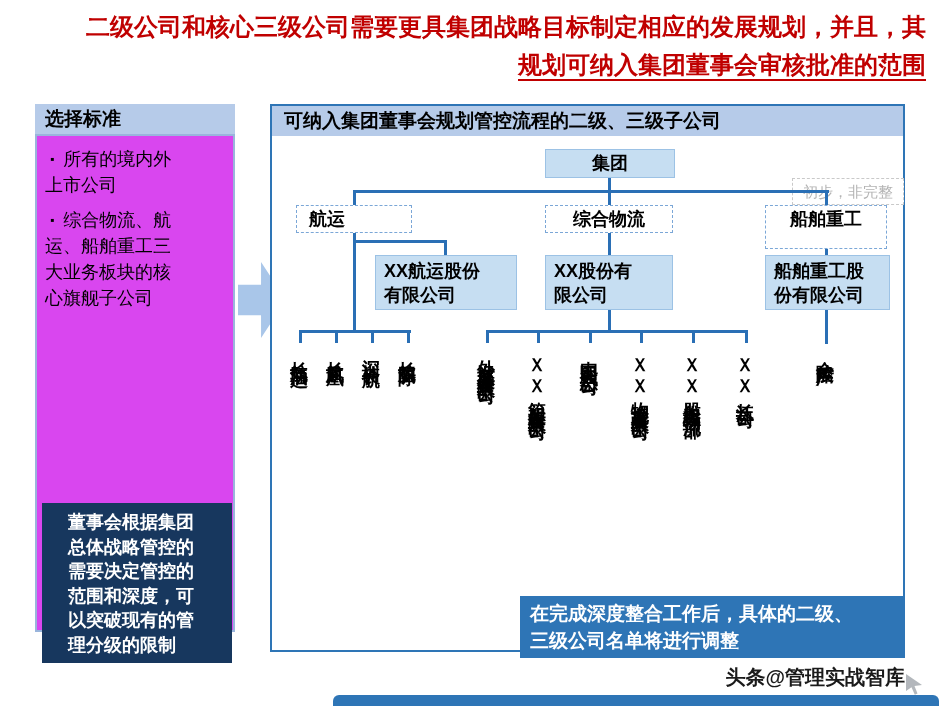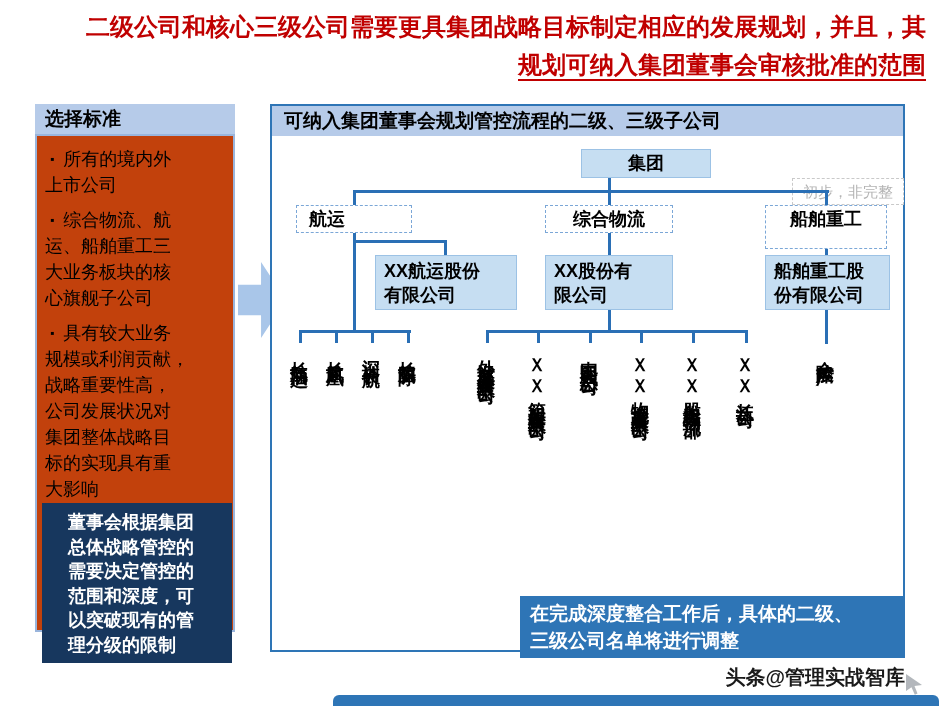--- a/index.html
+++ b/index.html
@@ -5,21 +5,21 @@
   * { margin:0; padding:0; box-sizing:border-box; }
   body { font-family:"Liberation Sans","DejaVu Sans",sans-serif; background:#e8e8e8; }
   .slide { position:relative; width:941px; height:706px; background:#ffffff; overflow:hidden; margin:0 auto; }
 
   
   .title { position:absolute; left:14px; top:8px; width:912px; color:#c00000; font-weight:bold; font-size:24px; line-height:38px;text-align:right; }
   .title .u { text-decoration:underline; text-decoration-thickness:2px; text-underline-offset:6px; }
 
   
   .lp-header { position:absolute; left:35px; top:104px; width:200px; height:30px; background:#b6cbe9; font-size:19px; font-weight:bold; line-height:30px; padding-left:10px; color:#000; }
-  .lp-box { position:absolute; left:35px; top:134px; width:200px; height:498px; border:2px solid #9ab5dc; background:#c2410c; padding:10px 6px 0 8px; }
+  .lp-box { position:absolute; left:35px; top:134px; width:200px; height:498px; border:2px solid #9ab5dc; background:#d946ef; padding:10px 6px 0 8px; }
   .bullet { font-size:18px; line-height:26px; margin-bottom:9px; white-space:pre-line; color:#000; }
   .bullet .bm { font-size:12px; margin:0 9px 0 5px; vertical-align:2px; }
   .lp-note { position:absolute; left:42px; top:503px; width:190px; height:160px; background:#17375e; color:#fff; font-weight:bold; font-size:18px; line-height:24.5px; padding:7px 0 0 26px; white-space:pre-line; }
 
   
   .arrow { position:absolute; left:238px; top:262px; width:48px; height:76px; background:#a9c6e9;
            clip-path:polygon(0 30%,48% 30%,48% 0,100% 50%,48% 100%,48% 70%,0 70%); }
 
   
   .rp { position:absolute; left:270px; top:104px; width:635px; height:548px; border:2px solid #2e75b6; background:#fff; }
@@ -54,27 +54,20 @@
   </div>
 
   <div class="lp-header">选择标准</div>
   <div class="lp-box">
     <div class="bullet"><span class="bm">▪</span><span>所有的境内外
 上市公司</span></div>
     <div class="bullet"><span class="bm">▪</span><span>综合物流、航
 运、船舶重工三
 大业务板块的核
 心旗舰子公司</span></div>
-    <div class="bullet"><span class="bm">▪</span><span>具有较大业务
-规模或利润贡献，
-战略重要性高，
-公司发展状况对
-集团整体战略目
-标的实现具有重
-大影响</span></div>
   </div>
   <div class="lp-note">董事会根据集团
 总体战略管控的
 需要决定管控的
 范围和深度，可
 以突破现有的管
 理分级的限制</div>
 
   <div class="arrow"></div>
 
@@ -103,21 +96,21 @@
     <div class="ln" style="left:214px;top:224px;width:3px;height:13px;"></div>
     <div class="ln" style="left:265px;top:224px;width:3px;height:13px;"></div>
     <div class="ln" style="left:317px;top:224px;width:3px;height:13px;"></div>
     <div class="ln" style="left:368px;top:224px;width:3px;height:13px;"></div>
     <div class="ln" style="left:420px;top:224px;width:3px;height:13px;"></div>
     <div class="ln" style="left:473px;top:224px;width:3px;height:13px;"></div>
 
     <div class="ln" style="left:553px;top:127px;width:3px;height:22px;"></div>
     <div class="ln" style="left:553px;top:204px;width:3px;height:34px;"></div>
 
-    <div class="obox solid center rootbox" style="left:273px;top:43px;width:130px;height:29px;margin-left:36px;">集团</div>
+    <div class="obox solid center rootbox" style="left:273px;top:43px;width:130px;height:29px;">集团</div>
 
     <div class="obox dashed branchbox" style="left:24px;top:99px;width:116px;height:28px;padding-left:12px;">航运</div>
     <div class="obox dashed center branchbox" style="left:273px;top:99px;width:128px;height:28px;">综合物流</div>
     <div class="obox dashed center branchbox" style="left:493px;top:99px;width:122px;height:44px;">船舶重工</div>
 
     <div class="obox solid company" style="left:103px;top:149px;width:142px;height:55px;">XX航运股份
 有限公司</div>
     <div class="obox solid company" style="left:273px;top:149px;width:128px;height:55px;">XX股份有
 限公司</div>
     <div class="obox solid company" style="left:493px;top:149px;width:125px;height:55px;">船舶重工股

